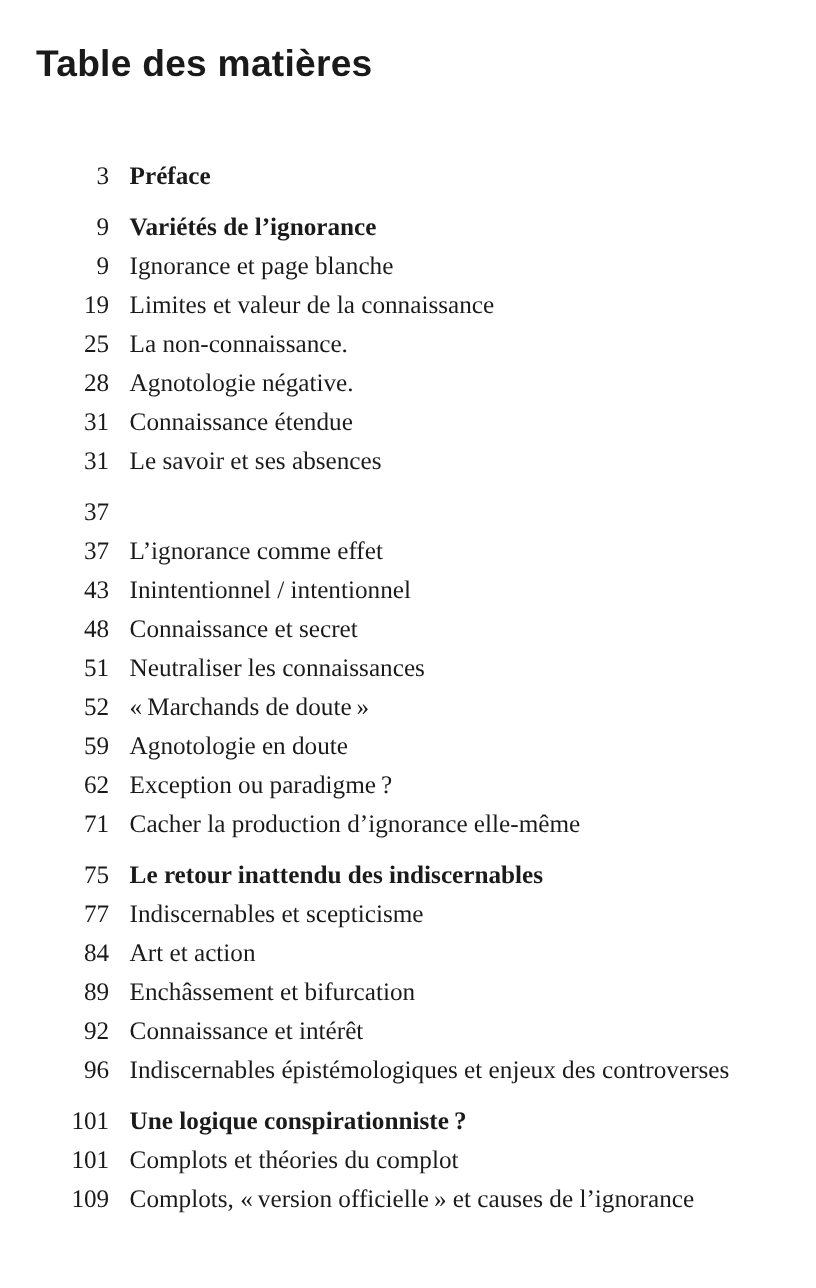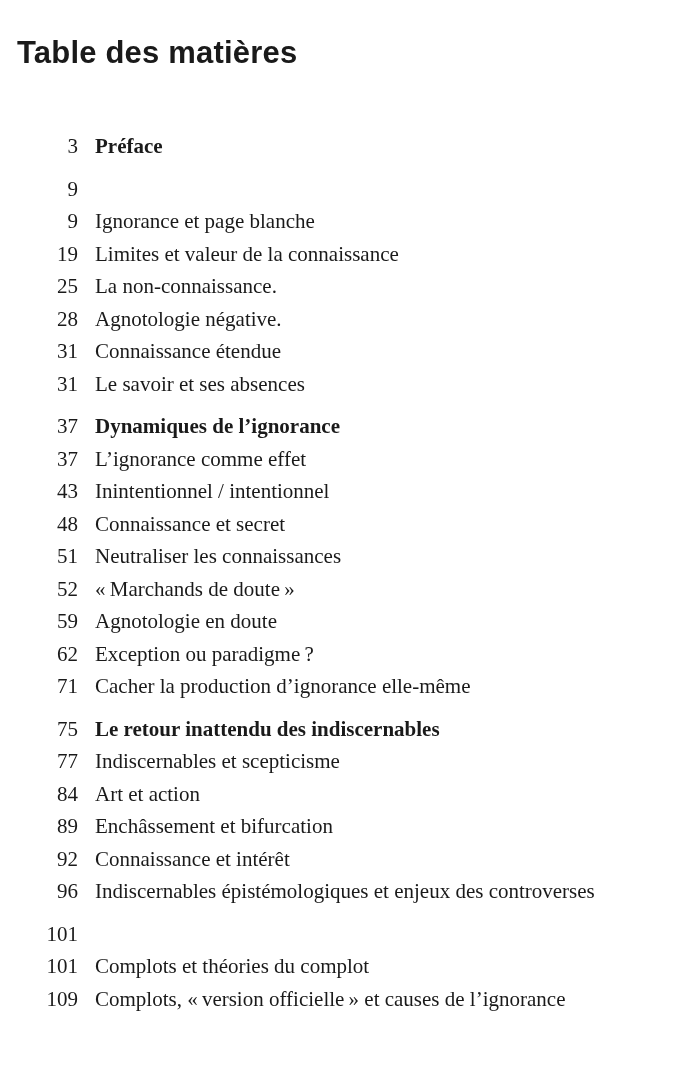--- a/index.html
+++ b/index.html
@@ -9,21 +9,21 @@
   }
   body {
     width: 680px;
     height: 1073px;
     overflow: hidden;
   }
   .page {
     box-sizing: border-box;
     width: 680px;
     height: 1073px;
-    padding: 36px 18px 0 17px;
+    padding: 36px 18px 0 30px;
     background: #ffffff;
     color: #1a1a1a;
   }
   .page-title {
     margin: 0;
     font-family: "Liberation Sans", sans-serif;
     font-weight: bold;
     font-size: 31px;
     line-height: 1.1;
     letter-spacing: 0.2px;
@@ -55,20 +55,21 @@
 
 <div class="page">
   <h1 class="page-title">Table des matières</h1>
   <div class="toc" id="toc-list">
       <div class="toc-row chapter">
     <span class="num">3</span>
     <span class="label">Préface</span>
   </div>
       <div class="toc-row chapter">
     <span class="num">9</span>
+    <span class="label">Variétés de l’ignorance</span>
   </div>
       <div class="toc-row section">
     <span class="num">9</span>
     <span class="label">Ignorance et page blanche</span>
   </div>
       <div class="toc-row section">
     <span class="num">19</span>
     <span class="label">Limites et valeur de la connaissance</span>
   </div>
       <div class="toc-row subsection">
@@ -82,21 +83,20 @@
       <div class="toc-row subsection">
     <span class="num">31</span>
     <span class="label">Connaissance étendue</span>
   </div>
       <div class="toc-row section">
     <span class="num">31</span>
     <span class="label">Le savoir et ses absences</span>
   </div>
       <div class="toc-row chapter">
     <span class="num">37</span>
-    <span class="label">Dynamiques de l’ignorance</span>
   </div>
       <div class="toc-row section">
     <span class="num">37</span>
     <span class="label">L’ignorance comme effet</span>
   </div>
       <div class="toc-row section">
     <span class="num">43</span>
     <span class="label">Inintentionnel / intentionnel</span>
   </div>
       <div class="toc-row section">
@@ -142,20 +142,21 @@
       <div class="toc-row section">
     <span class="num">92</span>
     <span class="label">Connaissance et intérêt</span>
   </div>
       <div class="toc-row section">
     <span class="num">96</span>
     <span class="label">Indiscernables épistémologiques et enjeux des controverses</span>
   </div>
       <div class="toc-row chapter">
     <span class="num">101</span>
+    <span class="label">Une logique conspirationniste ?</span>
   </div>
       <div class="toc-row section">
     <span class="num">101</span>
     <span class="label">Complots et théories du complot</span>
   </div>
       <div class="toc-row section">
     <span class="num">109</span>
     <span class="label">Complots, « version officielle » et causes de l’ignorance</span>
   </div>
     </div>

